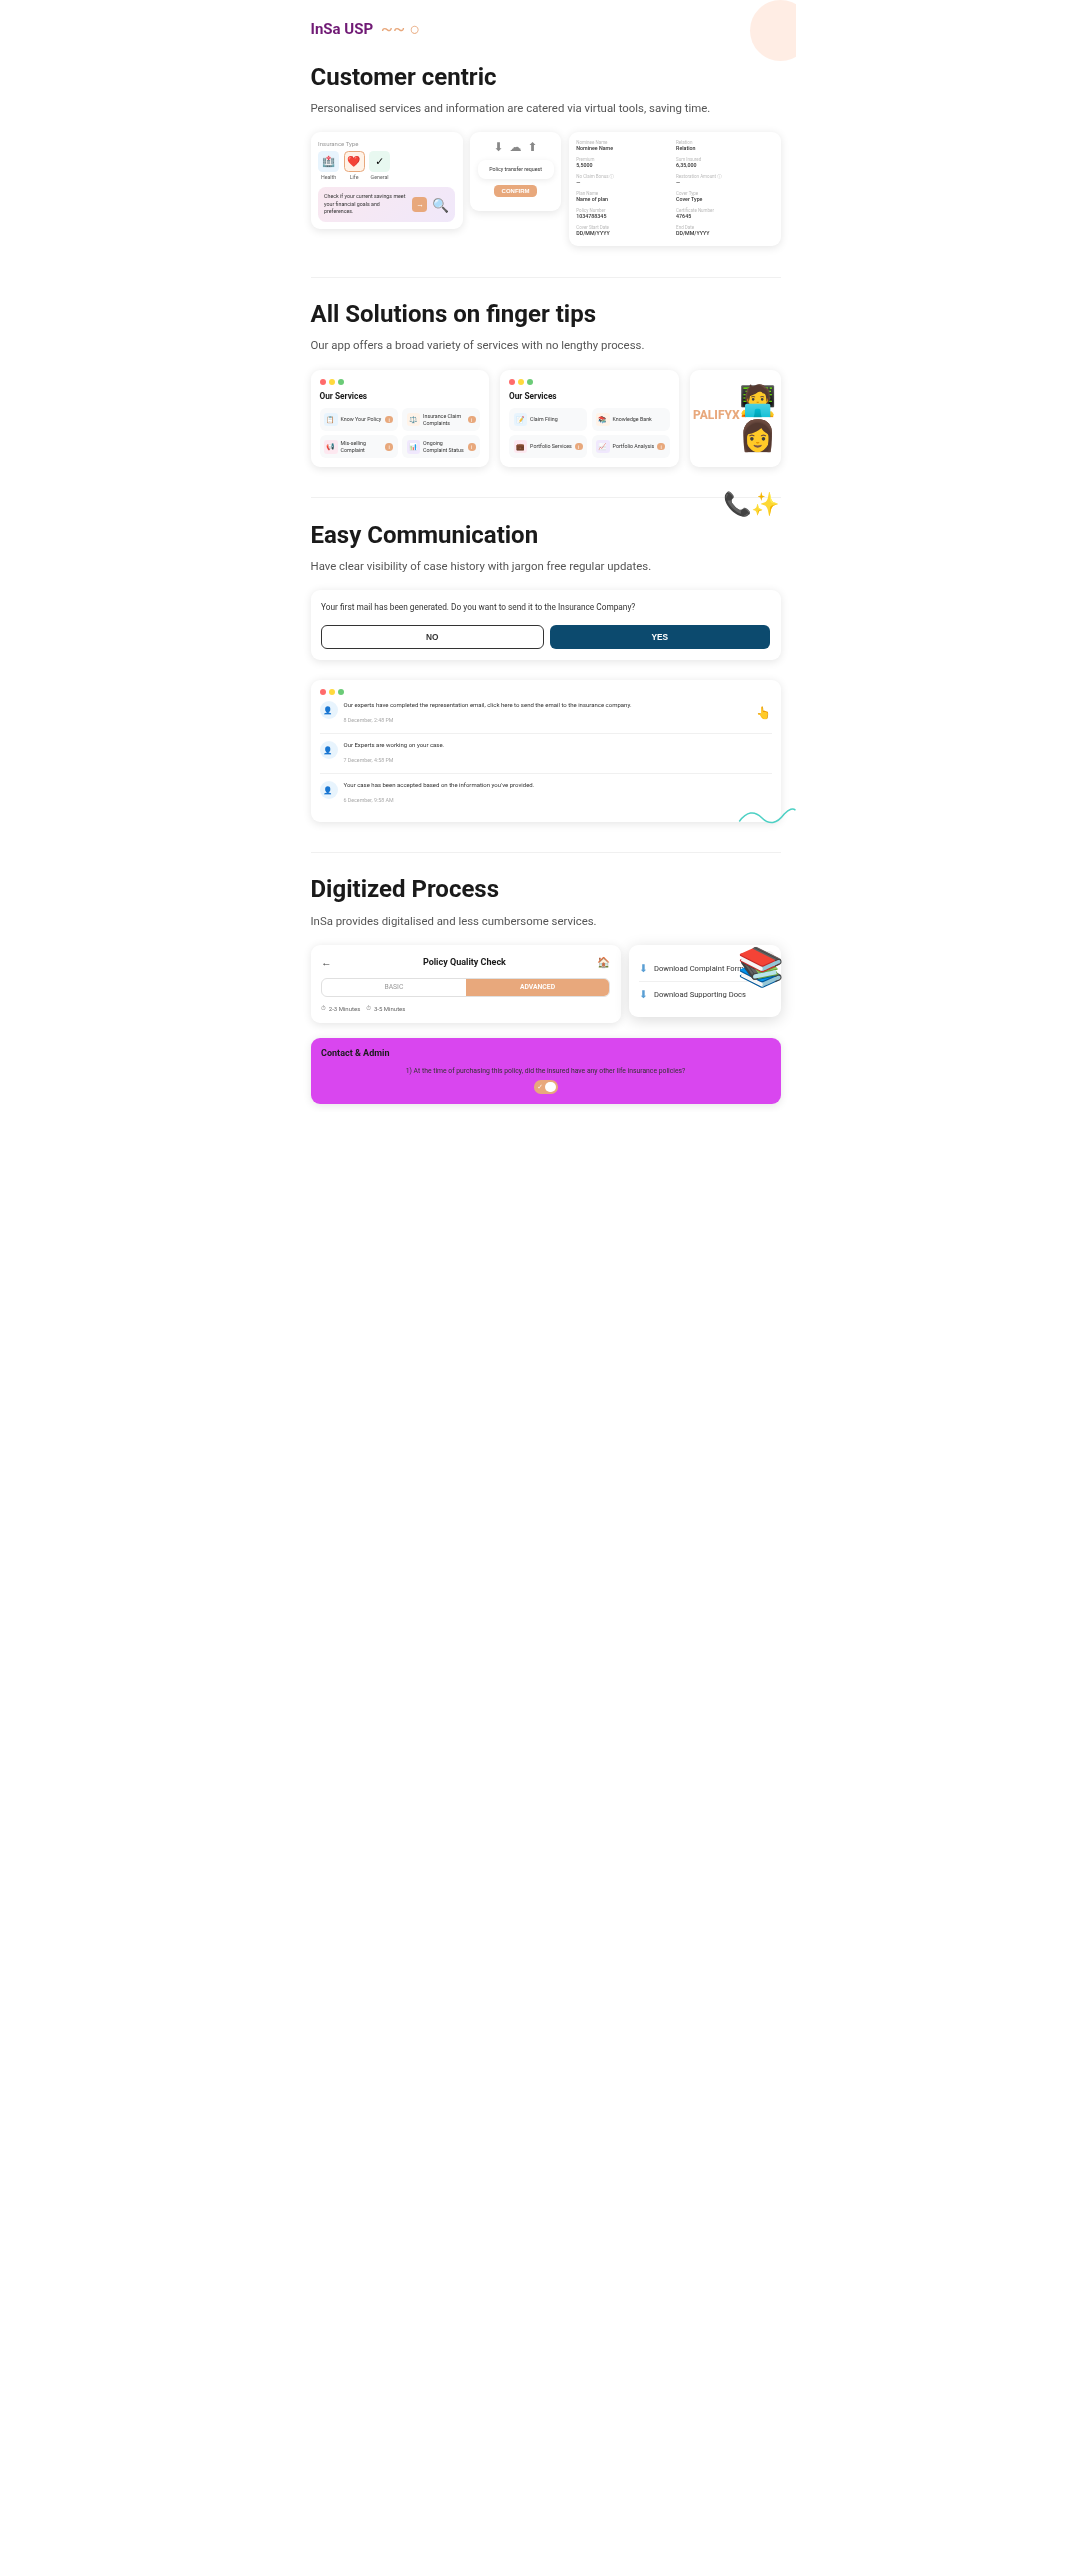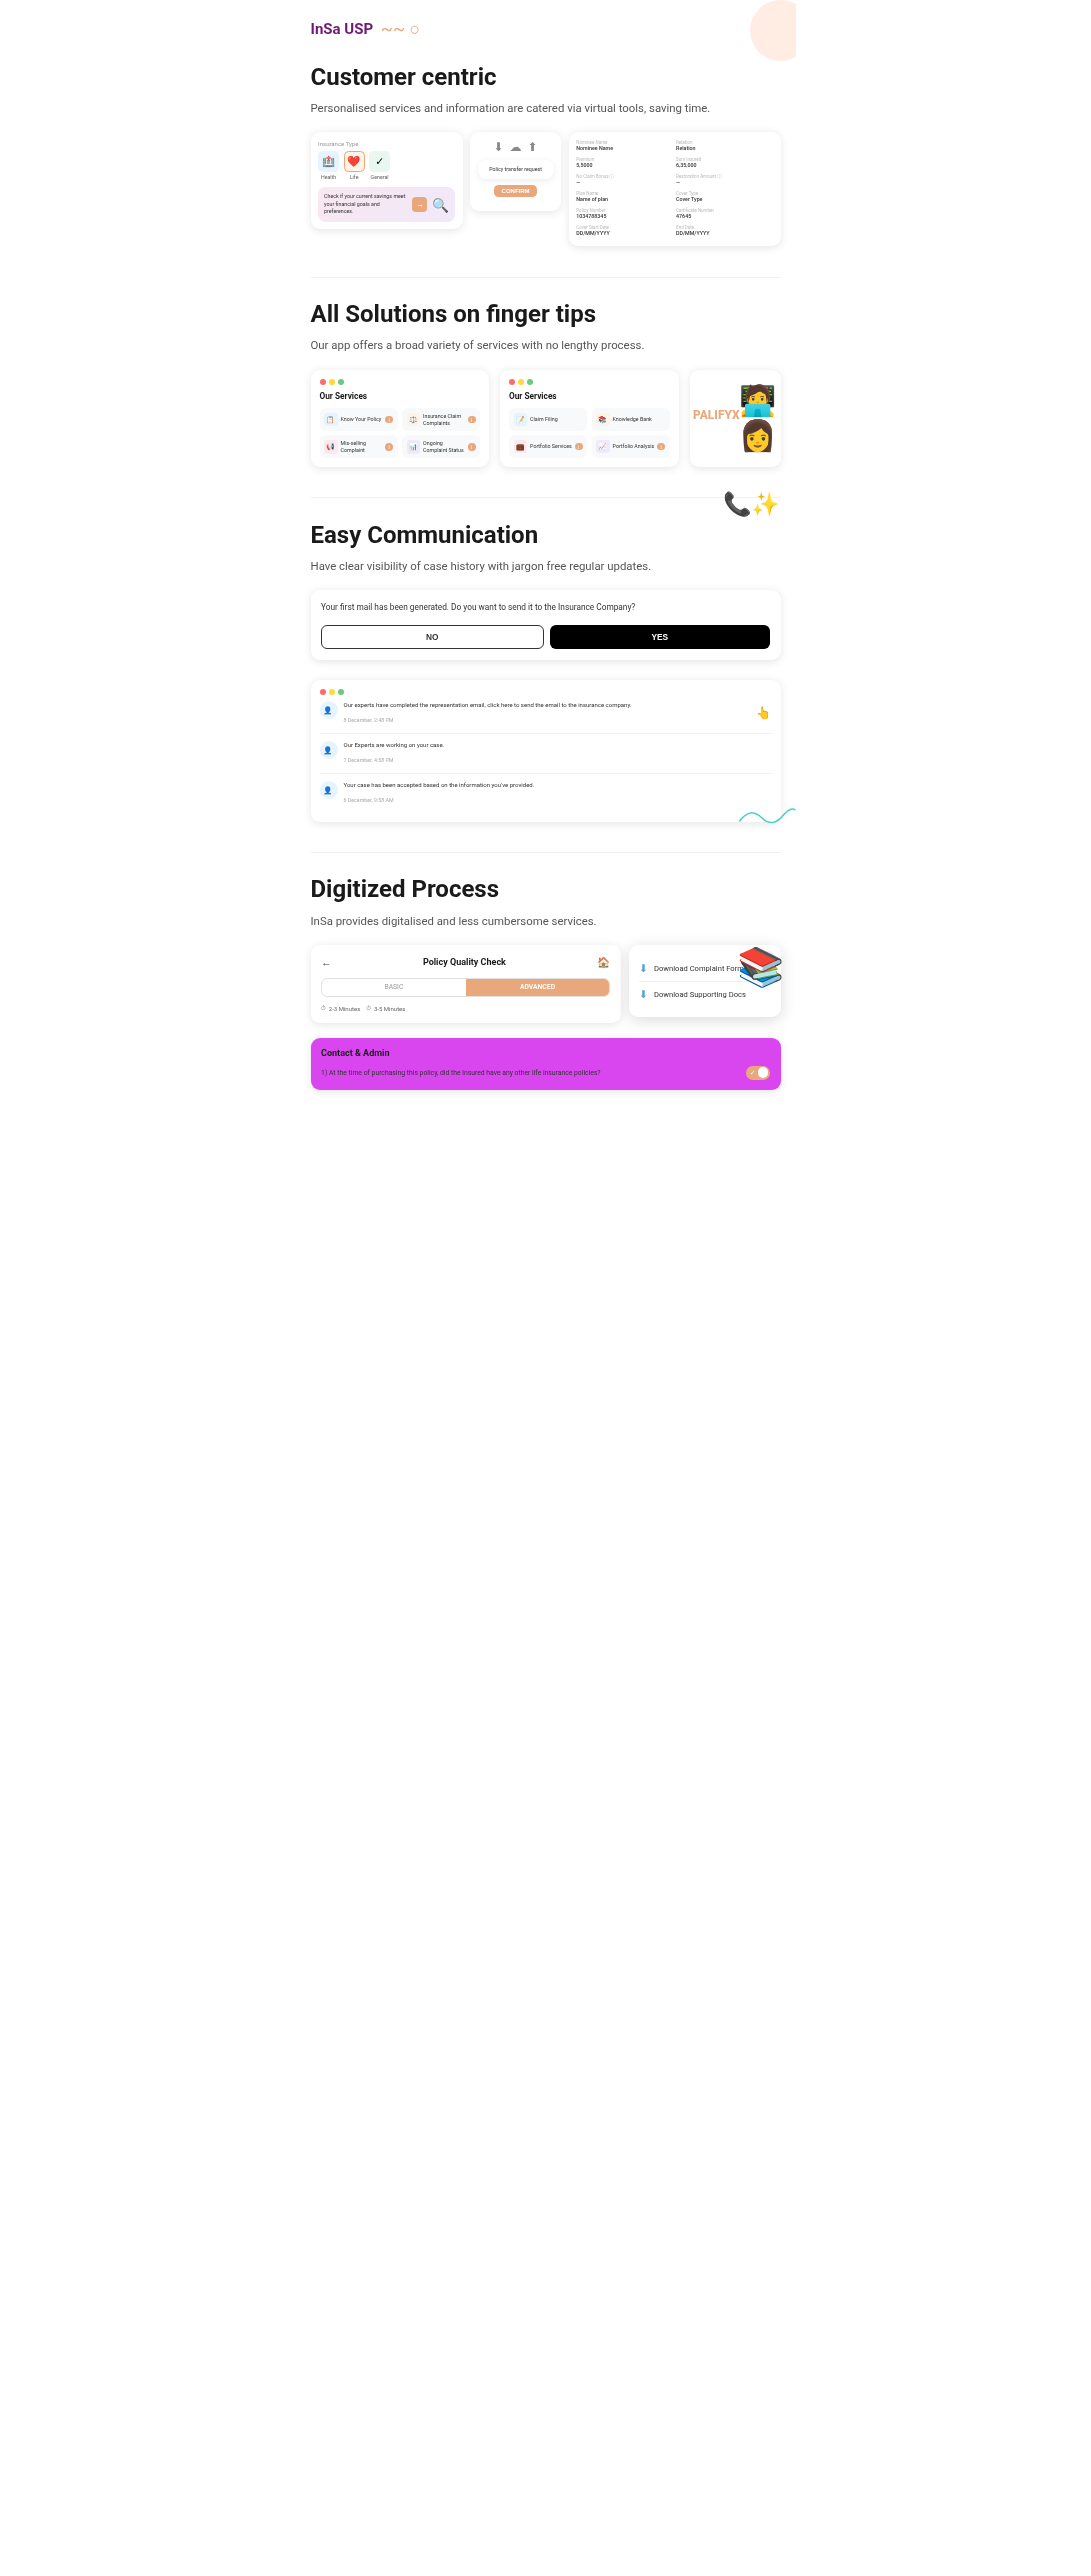--- a/index.html
+++ b/index.html
@@ -291,21 +291,21 @@
       border: 1.5px solid #333;
       background: transparent;
       border-radius: 6px;
       padding: 6px 15px;
       font-size: 8.3px;
       font-weight: 700;
       color: #333;
       flex: 1;
     }
     .btn-yes {
-      background: #000000;
+      background: #0c4a6e;
       border: none;
       border-radius: 6px;
       padding: 6px 15px;
       font-size: 8.3px;
       font-weight: 700;
       color: #fff;
       flex: 1;
     }
     .chat-card {
       background: #fff;
@@ -468,21 +468,22 @@
       color: #1a1a1a;
       margin-bottom: 7.6px;
     }
     .contact-question {
       font-size: 6.8px;
       color: #333;
       line-height: 1.5;
       display: flex;
       align-items: center;
       justify-content: space-between;
-      gap: 20px;
+      gap: 4px;
+      flex-direction: column;
     }
     .toggle-on {
       width: 24px;
       height: 13.6px;
       background: #e8a87c;
       border-radius: 6.8px;
       position: relative;
       flex-shrink: 0;
     }
     .toggle-on::after {

